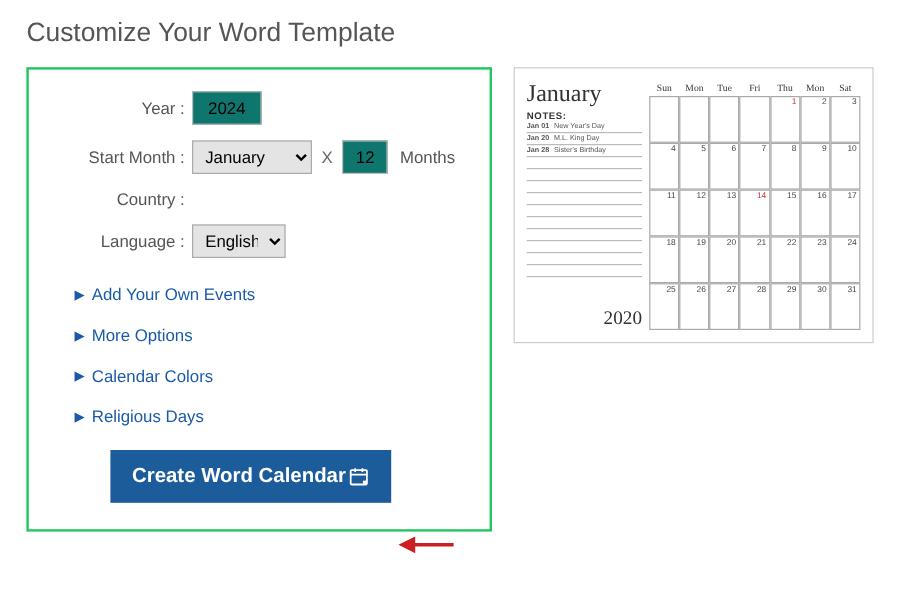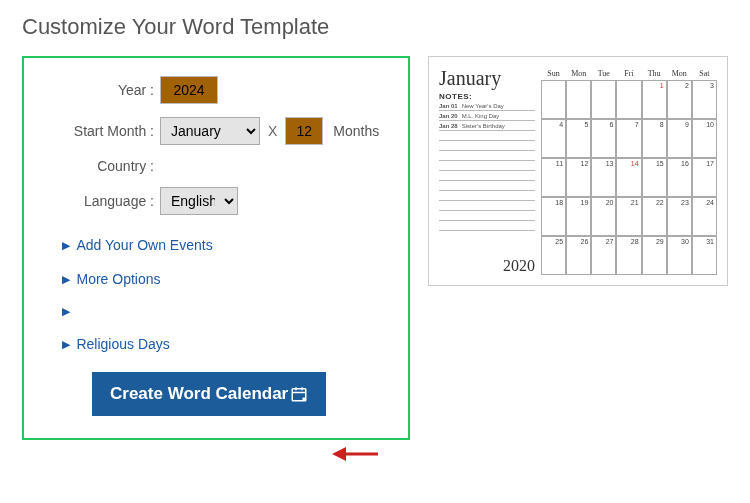--- a/index.html
+++ b/index.html
@@ -38,21 +38,21 @@
     width: 118px;
     text-align: right;
     padding-right: 6px;
   }
   .text-input {
     border: 1px solid #bbb;
     padding: 5px 8px;
     font-size: 14px;
     width: 58px;
     text-align: center;
-    background: #a16207;
+    background: #0f766e;
   }
   .select {
     border: 1px solid #aaa;
     background: #e4e4e4;
     padding: 4px 6px;
     font-size: 14px;
   }
   .select.month { width: 100px; }
   .select.country { width: 140px; }
   .select.lang { width: 78px; }
@@ -210,20 +210,21 @@
     <div class="expandable-link">
       <span class="tri">▶</span>
       <span>Add Your Own Events</span>
     </div>
     <div class="expandable-link">
       <span class="tri">▶</span>
       <span>More Options</span>
     </div>
     <div class="expandable-link">
       <span class="tri">▶</span>
+      <span>Calendar Colors</span>
     </div>
     <div class="expandable-link">
       <span class="tri">▶</span>
       <span>Religious Days</span>
     </div>
 
     <button class="create-btn">
       <span>Create Word Calendar</span>
       <svg width="18" height="18" viewBox="0 0 24 24" fill="none" stroke="#fff" stroke-width="2">
         <rect x="3" y="5" width="18" height="16" rx="1"></rect>

